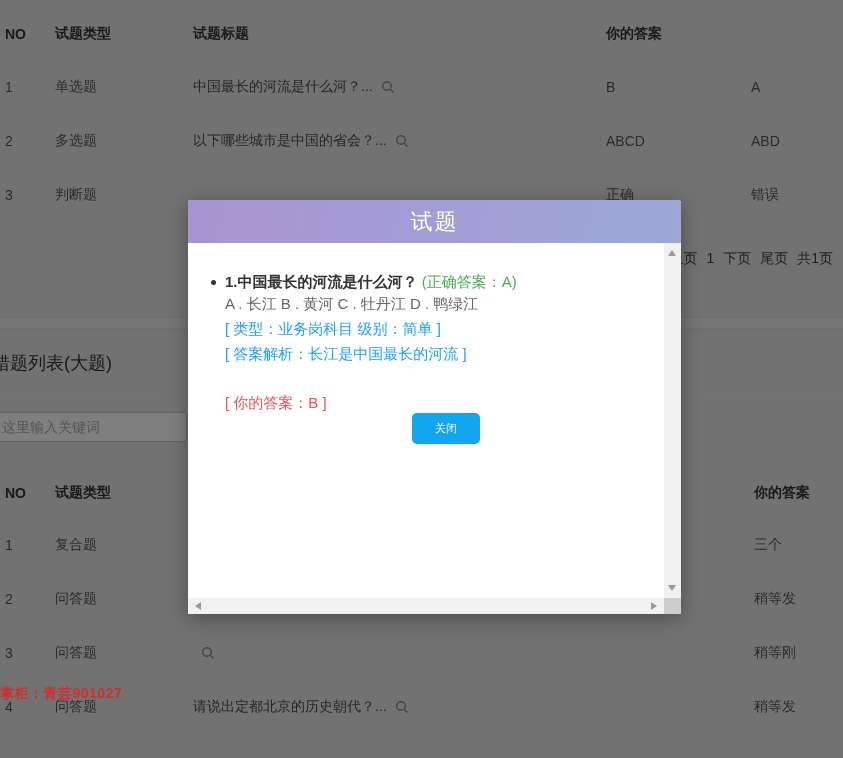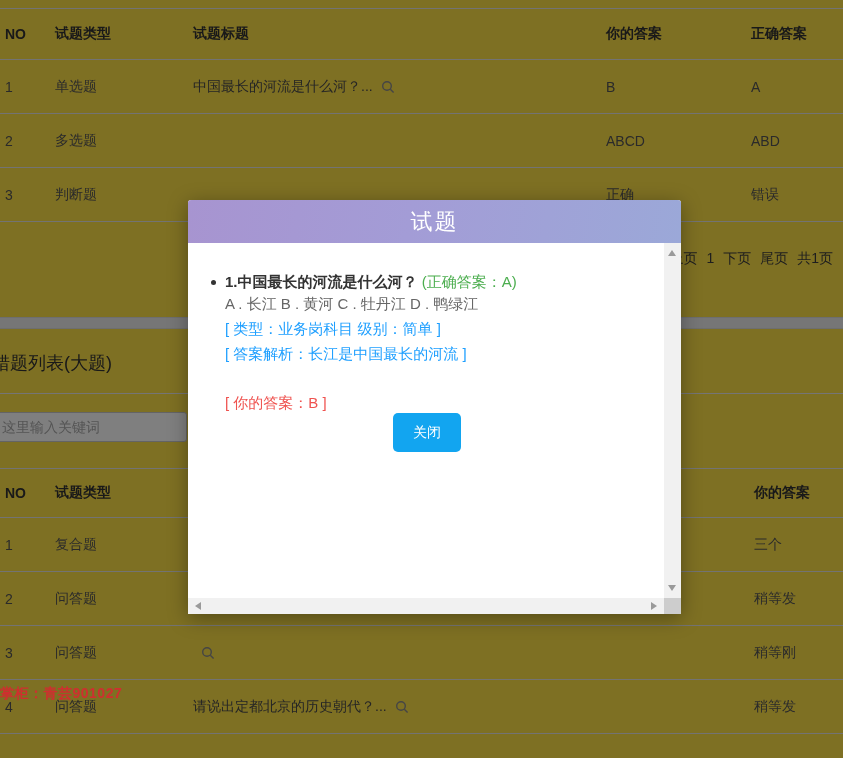--- a/index.html
+++ b/index.html
@@ -1,19 +1,19 @@
 <!DOCTYPE html>
 <html><head>
 <meta charset="utf-8">
 <style>
   * { margin:0; padding:0; box-sizing:border-box; }
   html,body { background:#fff; }
   .page {
     position:relative; width:843px; height:758px; overflow:hidden;
-    background:#fde047; font-family:"Liberation Sans", sans-serif;
+    background:#e5e5e5; font-family:"Liberation Sans", sans-serif;
   }
   
   .tline { position:absolute; left:0; width:843px; border-top:1px solid #e7e7e7; }
   .t-row { position:absolute; left:0; width:843px; border-bottom:1px solid #e7e7e7; }
   .cell {
     position:absolute; top:0; height:100%; display:flex; align-items:center;
     font-size:14px; color:#555; white-space:nowrap;
   }
   .cell.hd { color:#333; font-weight:bold; }
   .col-no      { left:5px; }
@@ -68,22 +68,22 @@
   .q-stem-line::before {
     content:''; position:absolute; left:-14px; top:9px;
     width:5px; height:5px; border-radius:50%; background:#333;
   }
   .q-stem   { font-weight:bold; color:#333; }
   .q-green  { color:#4cae4f; }
   .q-opts   { color:#666; }
   .q-blue   { color:#1E9FFF; margin-top:3px; }
   .q-red    { color:#ef5350; margin-top:27px; }
   .close-btn {
-    position:absolute; left:205px; top:213px; width:68px; height:39px;
-    background:#12a5f0; color:#fff; font-size:14px; border:none; border-radius:5px;
+    position:absolute; left:224px; top:213px; width:68px; height:31px;
+    background:#12a5f0; color:#fff; font-size:11px; border:none; border-radius:5px;
     cursor:pointer; font-family:"Liberation Sans", sans-serif;
   }
   
   .v-scroll {
     position:absolute; right:0; top:43px; width:17px; height:355px; background:#f1f1f1;
   }
   .h-scroll {
     position:absolute; left:0; bottom:0; width:476px; height:16px; background:#f1f1f1;
   }
   .sb-corner { position:absolute; right:0; bottom:0; width:17px; height:16px; background:#cdcdcd; }
@@ -98,40 +98,46 @@
 
 <div class="page">
 
   <div class="tline" style="top:8px;"></div>
 
   <div class="t-row" style="top:9px; height:51px;">
     <span class="cell hd col-no">NO</span>
     <span class="cell hd col-type">试题类型</span>
     <span class="cell hd col-title">试题标题</span>
     <span class="cell hd col-your">你的答案</span>
-    <span class="cell hd col-correct">正确答案</span>
   </div>
 
   <div class="t-row" style="top:60px; height:54px;">
     <span class="cell col-no">1</span>
     <span class="cell col-type">单选题</span>
     <span class="cell col-title">
       <span>中国最长的河流是什么河？...</span>
       <svg class="mag" width="14" height="14" viewBox="0 0 14 14">
           <circle cx="6" cy="6" r="4.3" fill="none" stroke="#8a8a8a" stroke-width="1.4"></circle>
           <line x1="9.3" y1="9.3" x2="12.6" y2="12.6" stroke="#8a8a8a" stroke-width="1.4"></line>
         </svg>
     </span>
     <span class="cell col-your">B</span>
     <span class="cell col-correct">A</span>
   </div>
 
   <div class="t-row" style="top:114px; height:54px;">
     <span class="cell col-no">2</span>
     <span class="cell col-type">多选题</span>
+    <span class="cell col-title">
+      <span>以下哪些城市是中国的省会？...</span>
+      <svg class="mag" width="14" height="14" viewBox="0 0 14 14">
+          <circle cx="6" cy="6" r="4.3" fill="none" stroke="#8a8a8a" stroke-width="1.4"></circle>
+          <line x1="9.3" y1="9.3" x2="12.6" y2="12.6" stroke="#8a8a8a" stroke-width="1.4"></line>
+        </svg>
+    </span>
     <span class="cell col-your">ABCD</span>
     <span class="cell col-correct">ABD</span>
   </div>
 
   <div class="t-row" style="top:168px; height:54px;">
     <span class="cell col-no">3</span>
     <span class="cell col-type">判断题</span>
     <span class="cell col-your">正确</span>
     <span class="cell col-correct">错误</span>
   </div>

